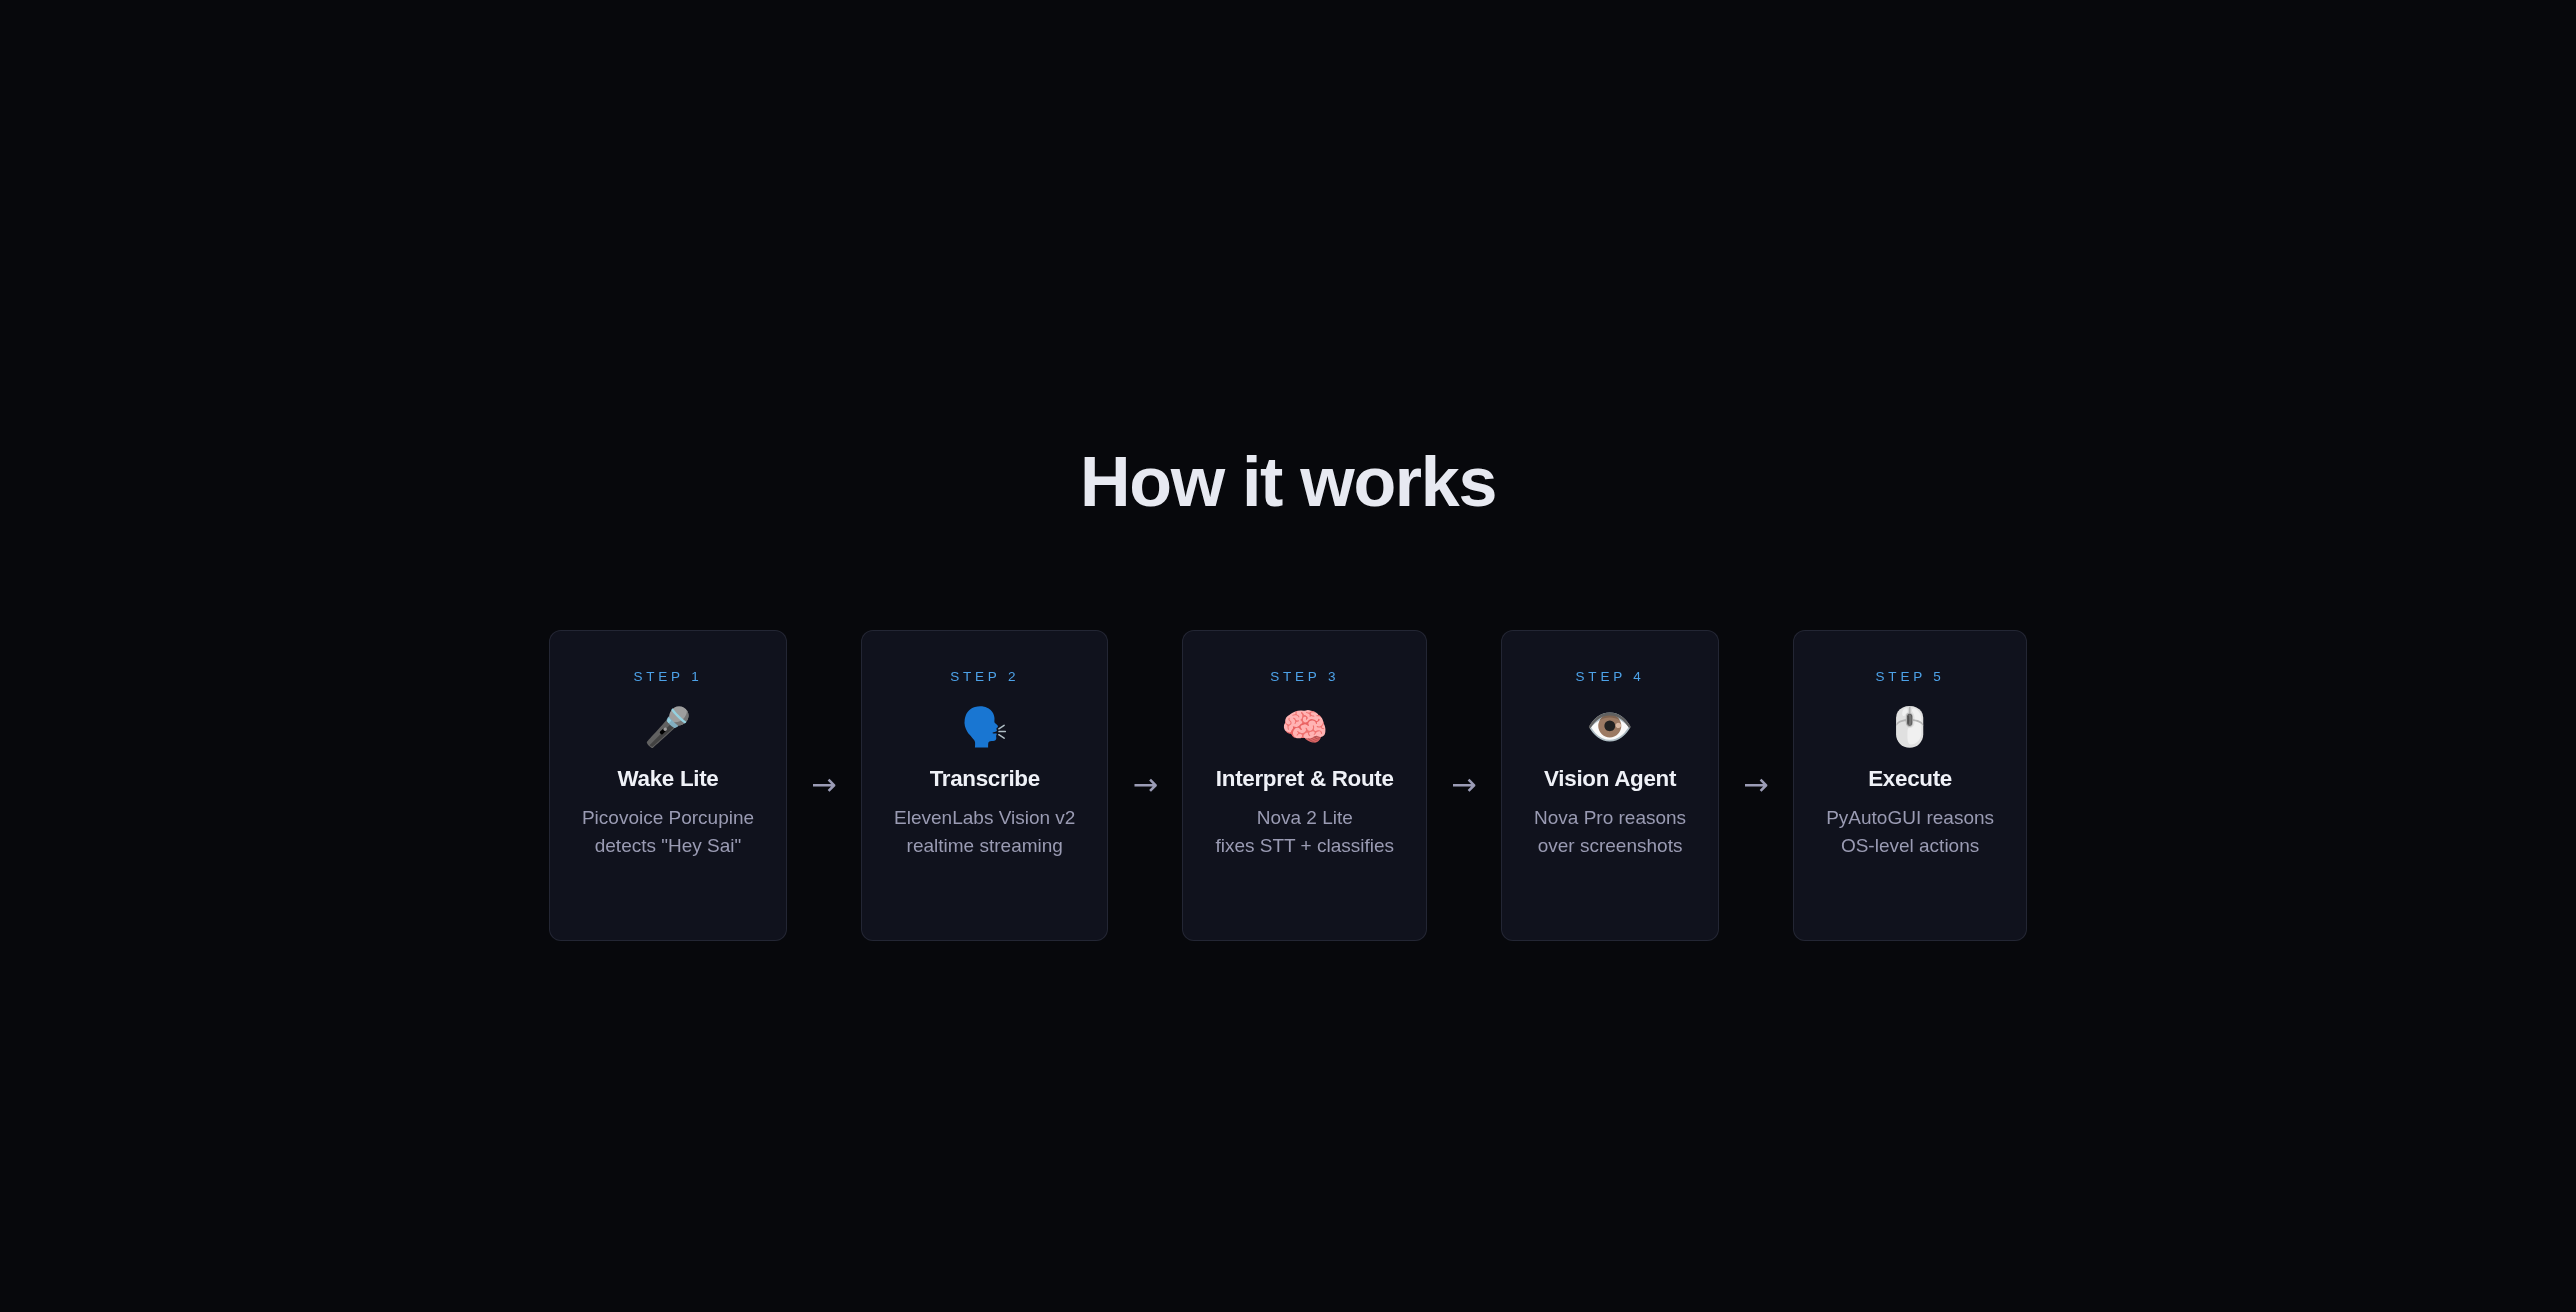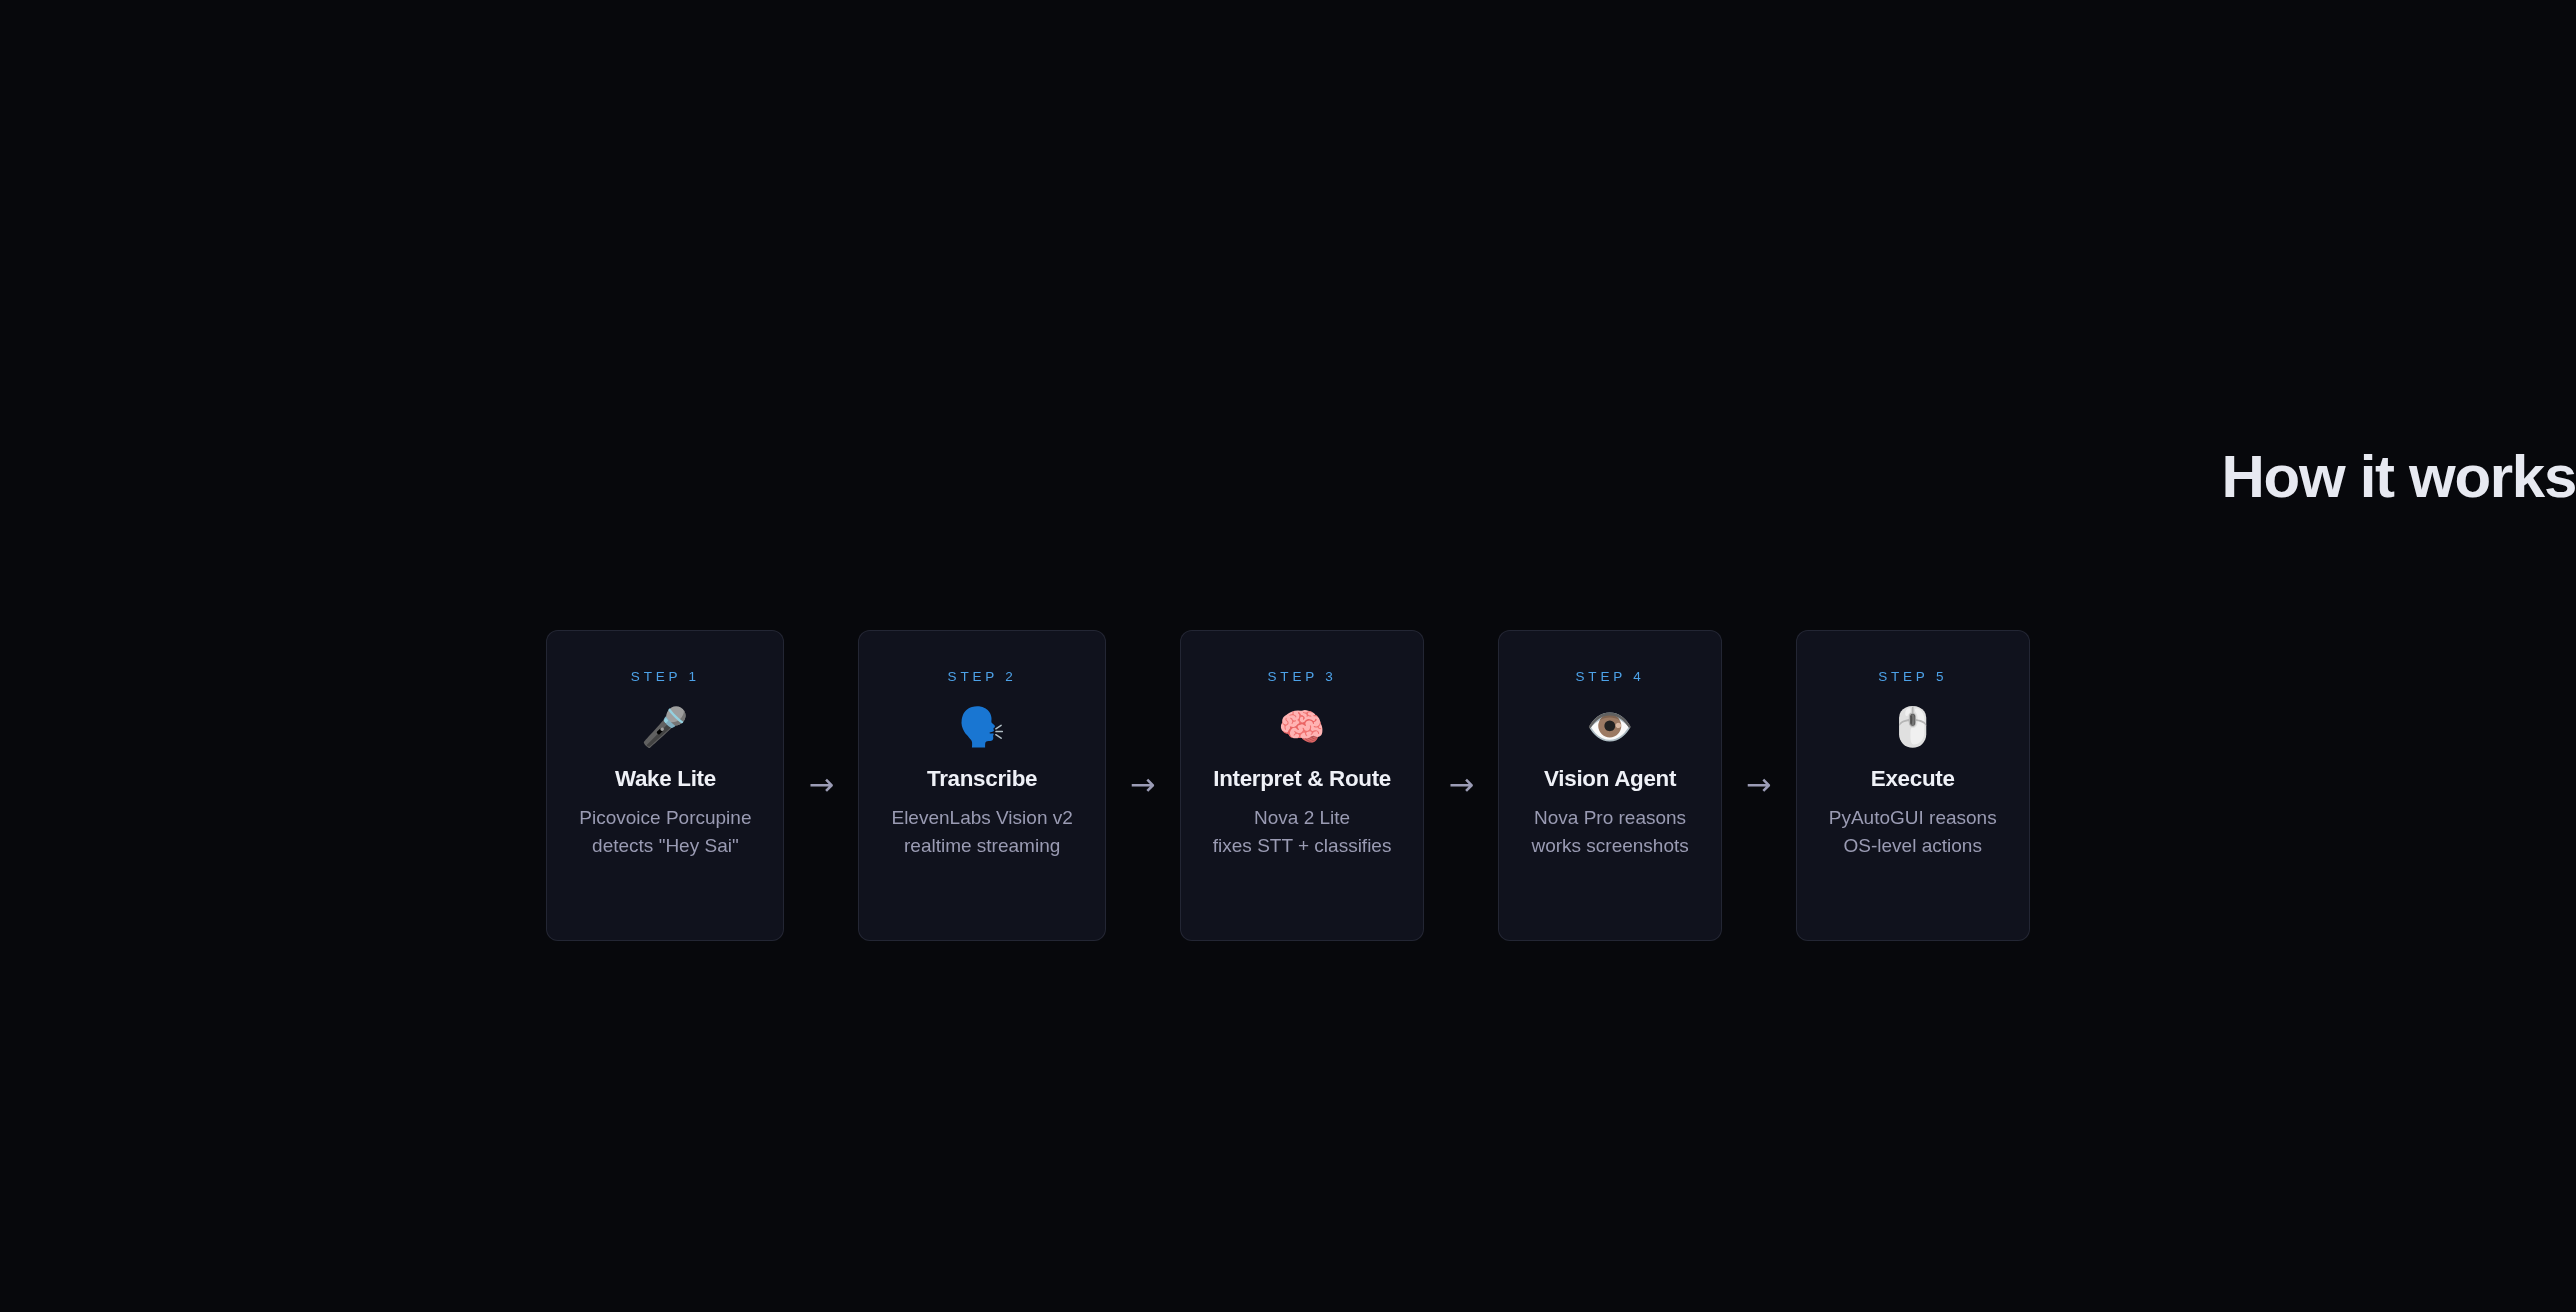--- a/index.html
+++ b/index.html
@@ -25,22 +25,22 @@
     flex-direction: column;
     align-items: center;
   }
 
   
   .section-title {
     position: absolute;
     top: 447px;
     left: 0;
     width: 100%;
-    text-align: right;
-    font-size: 60px;
+    text-align: center;
+    font-size: 70px;
     font-weight: 800;
     letter-spacing: -1.3px;
     color: #e7e9f1;
     line-height: 1;
   }
 
   
   .steps-row {
     position: absolute;
     top: 630px;
@@ -150,21 +150,21 @@
         <div class="step-title">Interpret &amp; Route</div>
         <div class="step-desc">Nova 2 Lite
 fixes STT + classifies</div>
       </div>
       <div class="step-arrow">→</div>
       <div class="step-card">
         <div class="step-label">STEP 4</div>
         <div class="step-emoji">👁️</div>
         <div class="step-title">Vision Agent</div>
         <div class="step-desc">Nova Pro reasons
-works screenshots</div>
+over screenshots</div>
       </div>
       <div class="step-arrow">→</div>
       <div class="step-card">
         <div class="step-label">STEP 5</div>
         <div class="step-emoji">🖱️</div>
         <div class="step-title">Execute</div>
         <div class="step-desc">PyAutoGUI reasons
 OS-level actions</div>
       </div>
     </div>

